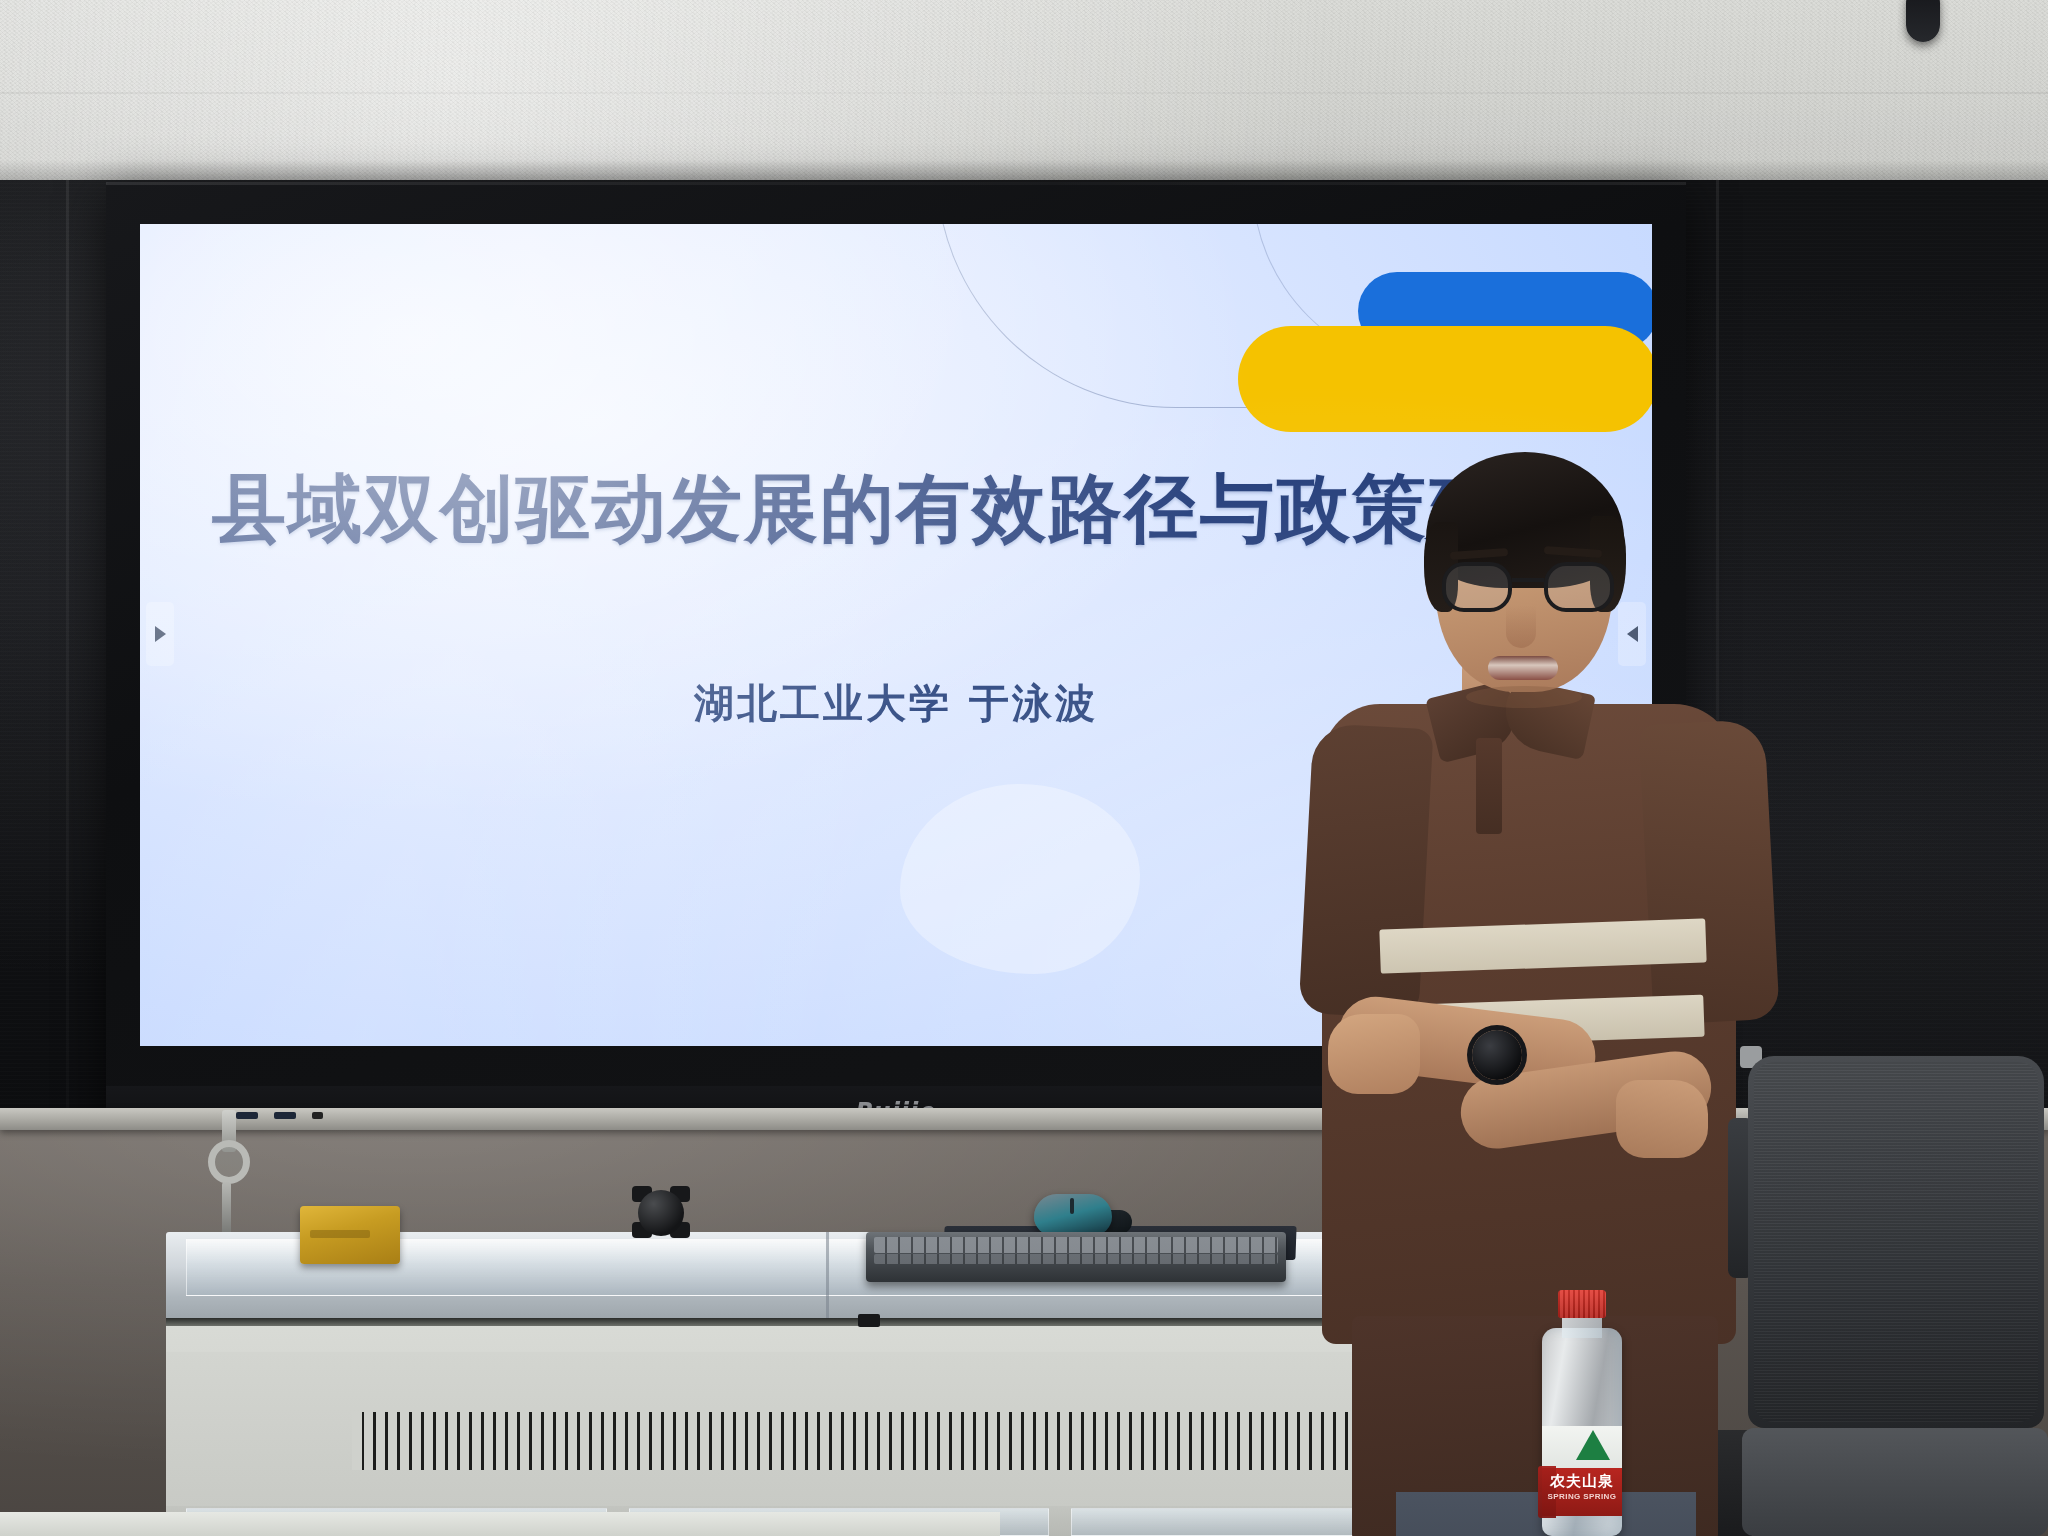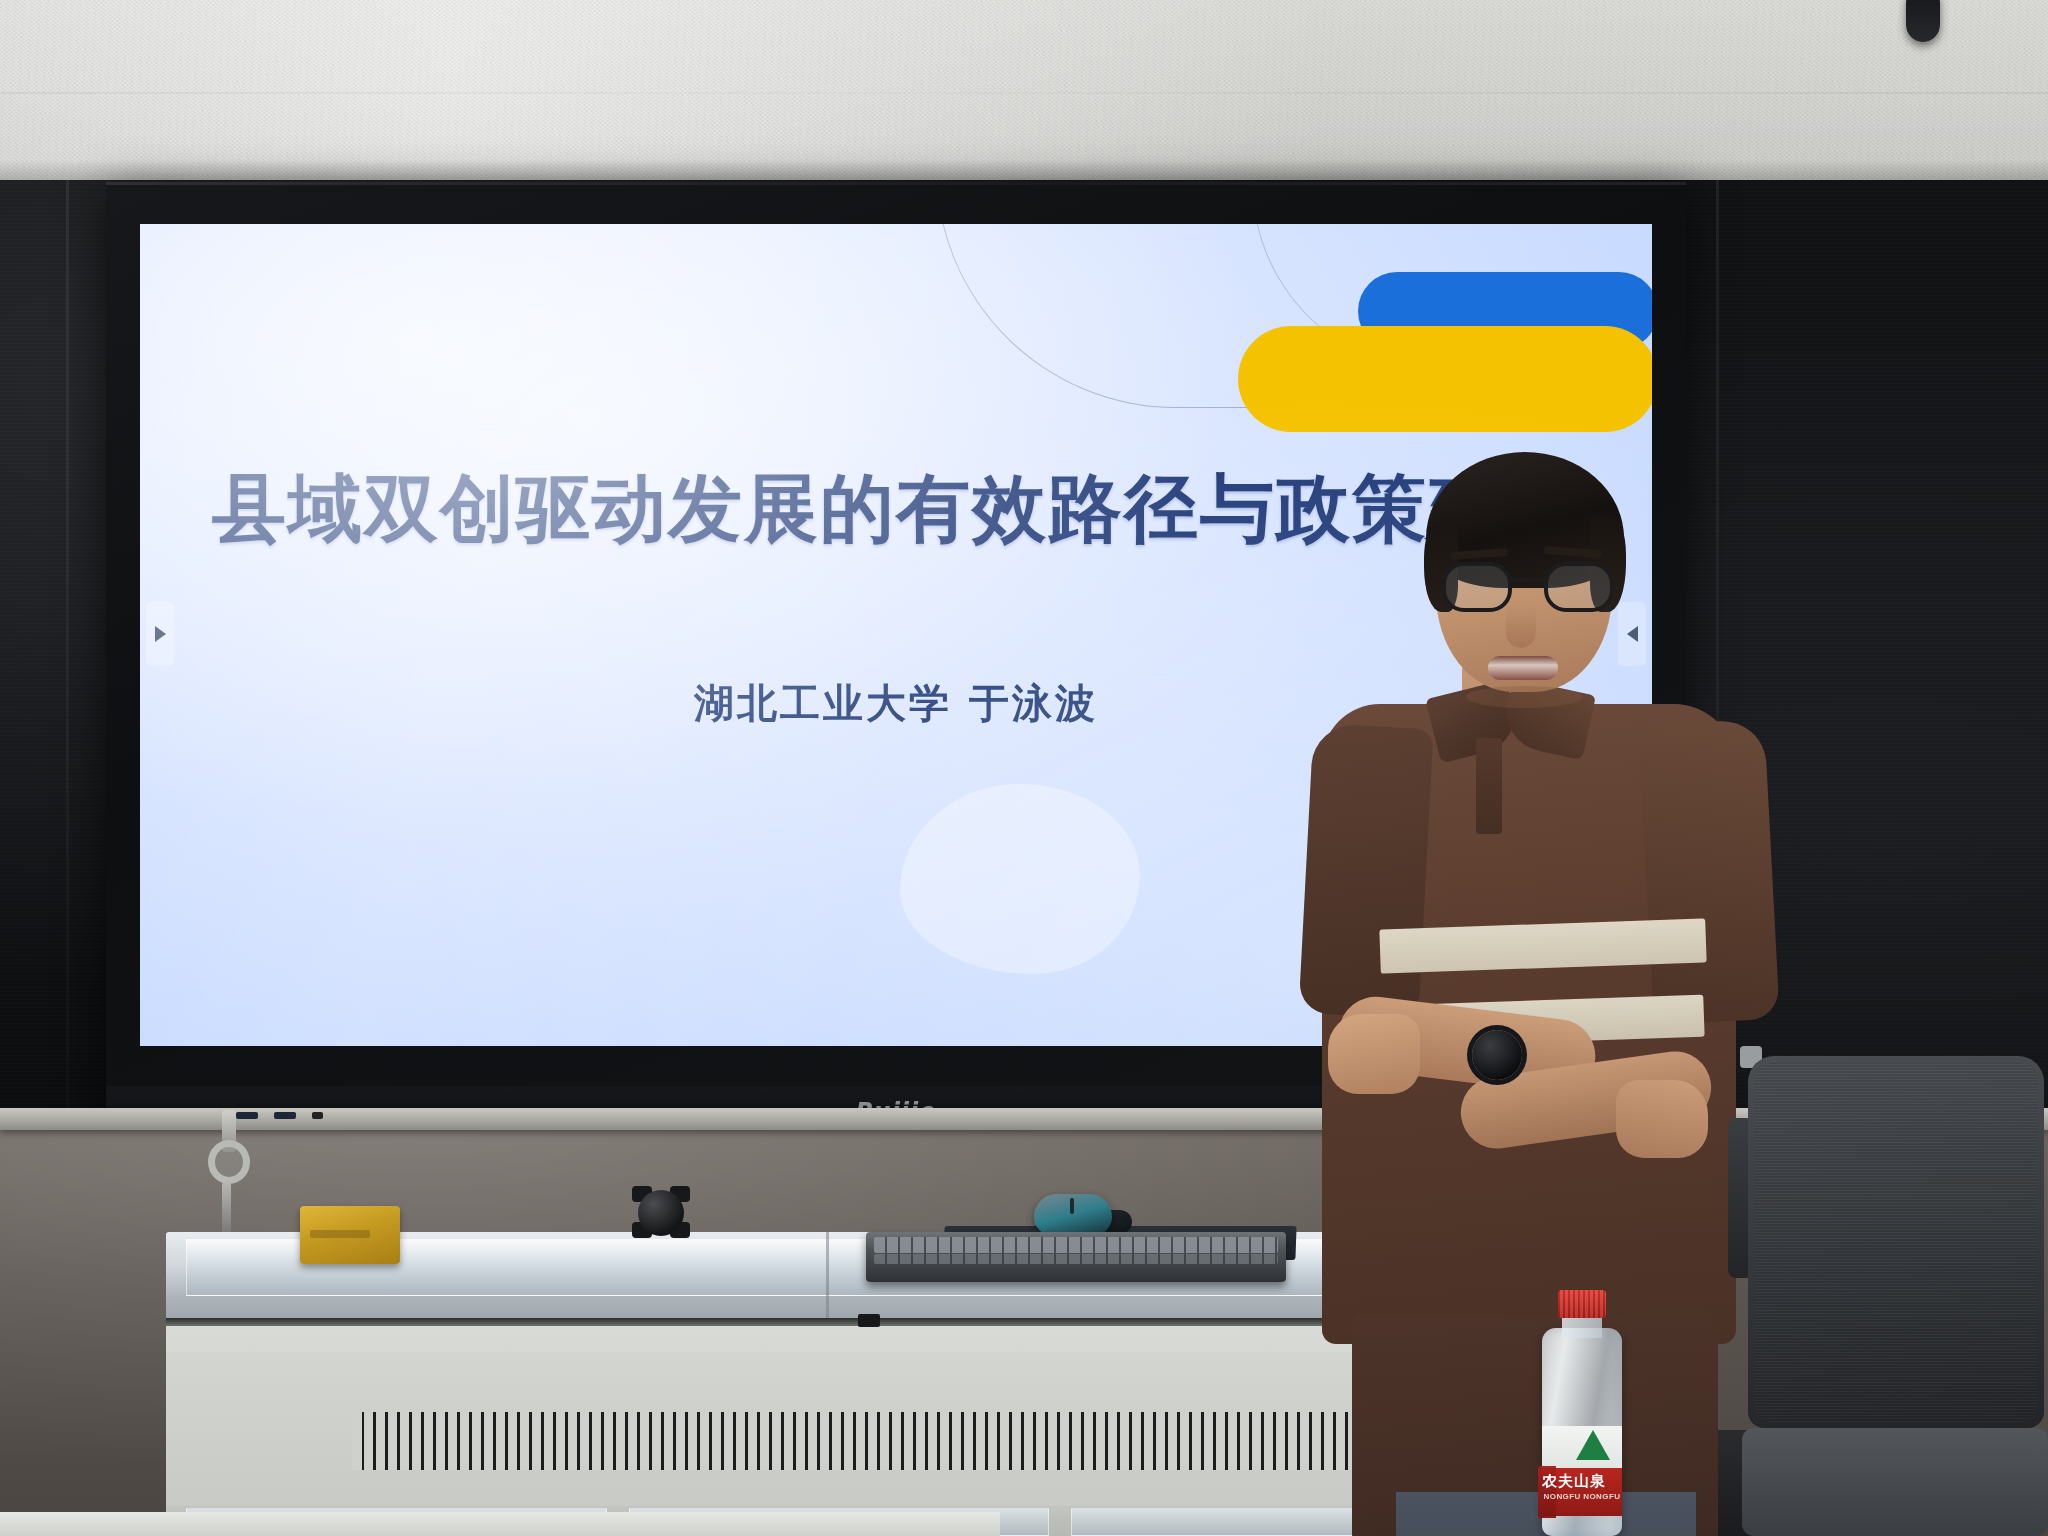--- a/index.html
+++ b/index.html
@@ -534,21 +534,21 @@
   .label-mountain{
     position:absolute; left:42px; top:140px; width:0; height:0;
     border-left:17px solid transparent; border-right:17px solid transparent;
     border-bottom:30px solid #1d7f42;
   }
   .label-red{
     position:absolute; left:8px; top:178px; width:80px; height:48px;
     background:linear-gradient(180deg,#b8261f,#8e1a15);
   }
   .label-cn{
-    position:absolute; left:8px; top:182px; width:80px; 
+    position:absolute; left:8px; top:182px; width:80px; text-align:center;
     color:#fff; font-size:15px; font-weight:700; letter-spacing:1px;
     font-family:"DejaVu Sans","Liberation Sans",sans-serif;
     white-space:nowrap; overflow:hidden;
   }
   .label-en{
     position:absolute; left:8px; top:202px; width:80px; text-align:center;
     color:#f3d3d0; font-size:8px; font-weight:700; letter-spacing:.4px;
     font-family:"Liberation Sans",sans-serif;
     white-space:nowrap; overflow:hidden;
   }
@@ -698,21 +698,21 @@
 
   <div class="bottle">
     <span class="bottle-body"></span>
     <span class="bottle-neck"></span>
     <span class="bottle-cap"></span>
     <span class="label-white"></span>
     <span class="label-mountain"></span>
     <span class="label-red"></span>
     <span class="label-side"></span>
     <span class="label-cn">农夫山泉</span>
-    <span class="label-en">NONGFU NONGFU</span>
+    <span class="label-en">SPRING SPRING</span>
   </div>
 
   <div class="chair">
     <span class="chair-headrest"></span>
     <span class="chair-arm"></span>
     <span class="chair-back"></span>
     <span class="chair-seat"></span>
   </div>
 
   <div class="front-desk"></div>

